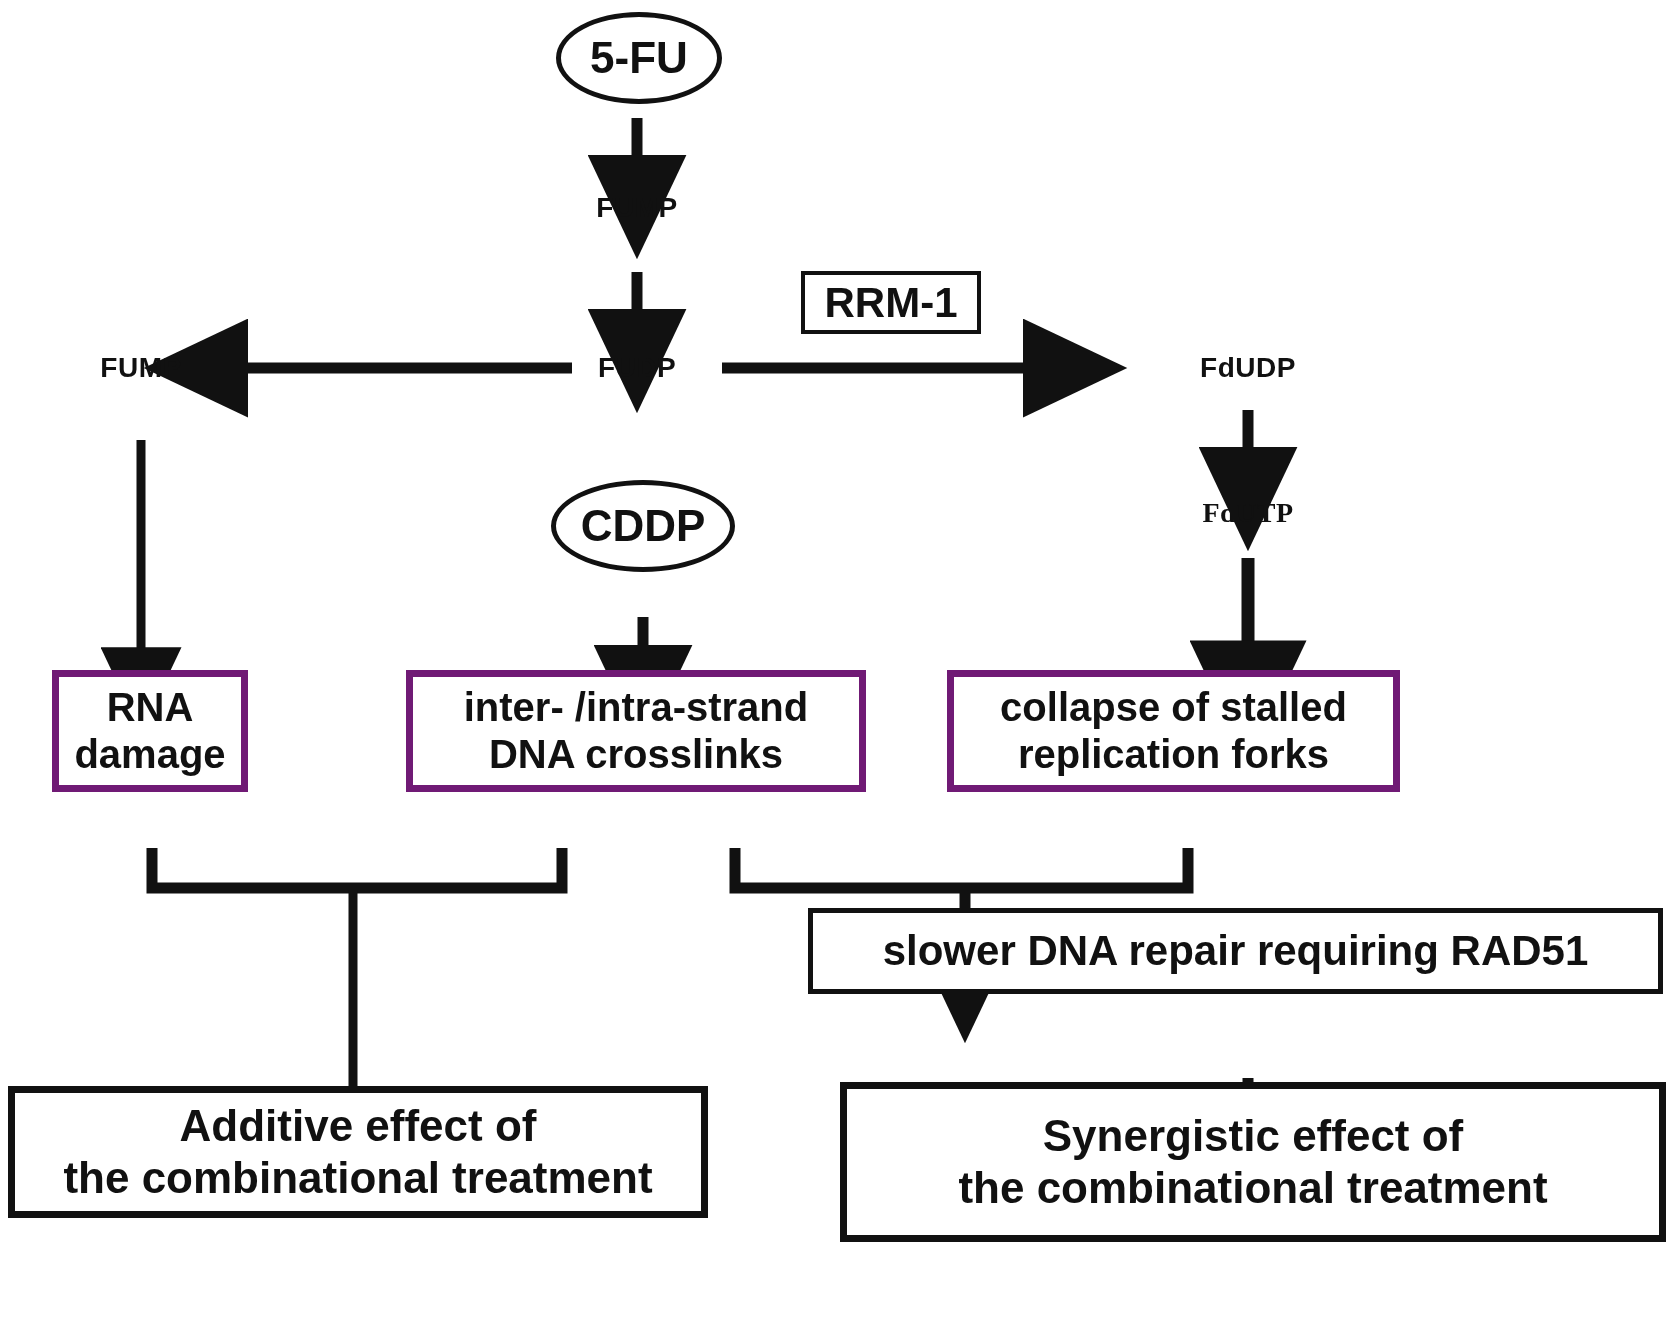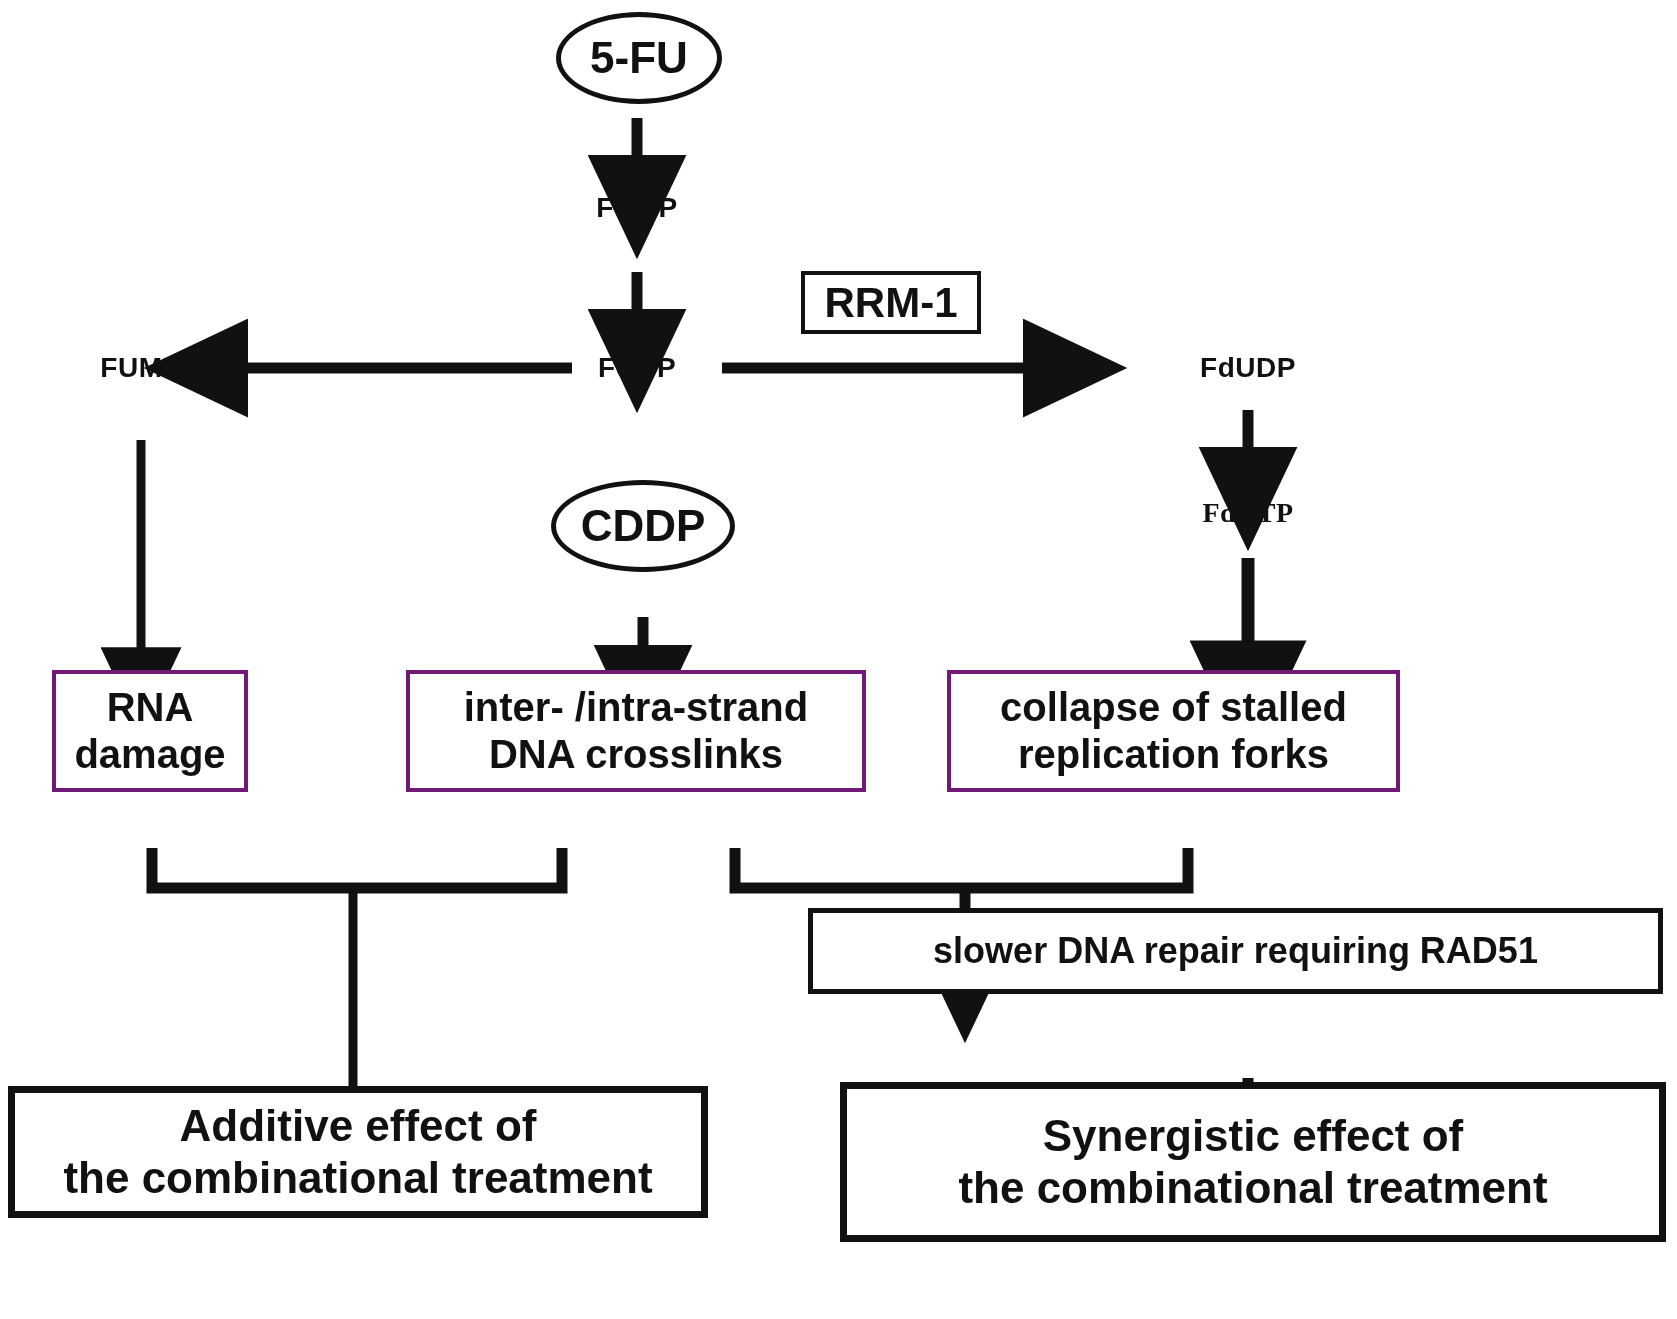--- a/index.html
+++ b/index.html
@@ -38,39 +38,39 @@
     font-size: 28px;
     letter-spacing: 0.5px;
   }
   .oval {
     border: 5px solid #111111;
     border-radius: 50%;
     background: #ffffff;
     font-size: 44px;
   }
   .box-thin {
-    border: 4px solid #701a75;
+    border: 7px solid #701a75;
     background: #ffffff;
     font-size: 40px;
   }
   .box-enzyme {
     border: 4px solid #111111;
     background: #ffffff;
     font-size: 42px;
     text-align: center;
   }
   .box-thick {
     border: 7px solid #111111;
     background: #ffffff;
     font-size: 44px;
   }
   .box-wide {
     border: 5px solid #111111;
     background: #ffffff;
-    font-size: 36px;
+    font-size: 42px;
   }
 </style>
 </head>
 <body>
 
 <div id="diagram-root">
 
   <svg class="layer" viewBox="0 0 1677 1319" xmlns="http://www.w3.org/2000/svg">
     <defs>
       <marker id="ah" markerWidth="10" markerHeight="9" refX="1.2" refY="4.5" orient="auto" markerUnits="strokeWidth">

